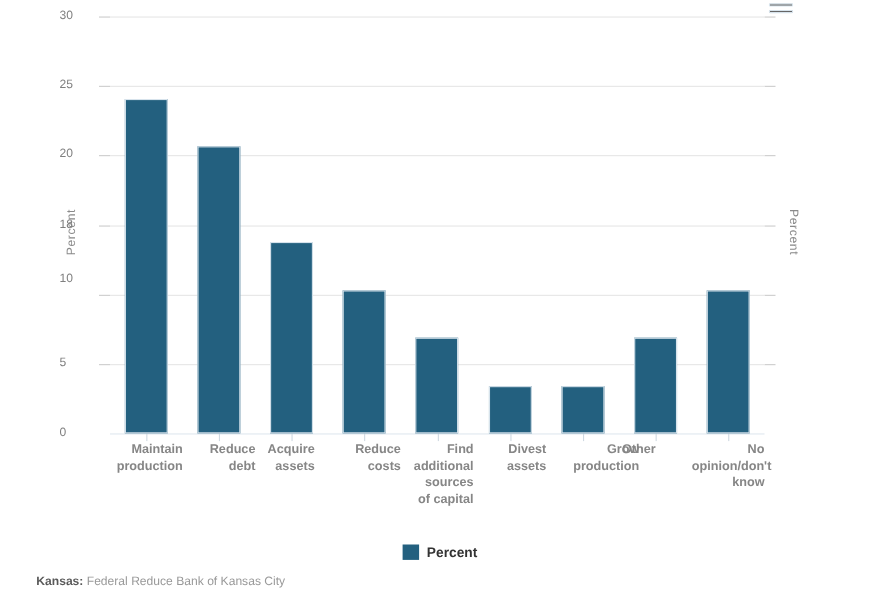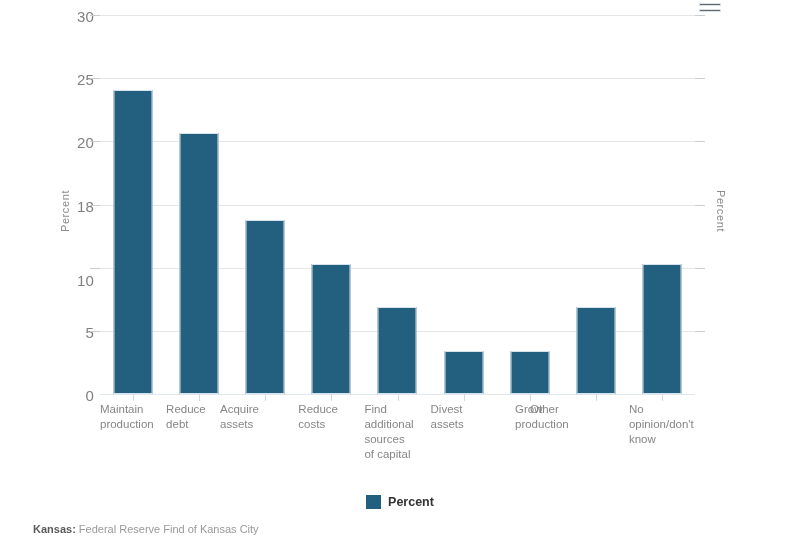--- a/index.html
+++ b/index.html
@@ -60,22 +60,21 @@
     background: #e6e6e6;
   }
   .gridline.baseline {
     background: #dfe8ef;
   }
 
   .ytick-label {
     position: absolute;
     right: 706px;
     width: 40px;
-    text-align: right;
-    font-size: 15px;
+    font-size: 11px;
     color: #7f7f7f;
     letter-spacing: .2px;
     white-space: nowrap;
   }
   .ytick-mark-left {
     position: absolute;
     left: 90px;
     width: 10px;
     height: 1px;
     background: #cccccc;
@@ -133,22 +132,23 @@
     height: 7px;
     background: #cfd9e2;
   }
 
   .xtick-label {
     position: absolute;
     top: 402px;
     font-size: 11.5px;
     line-height: 15px;
     color: #868686;
-    text-align: left;
+    text-align: right;
     white-space: pre-line;
+    font-weight: bold;
   }
 
   
   #legend {
     position: absolute;
     left: 0;
     top: 495px;
     width: 800px;
     display: flex;
     justify-content: center;
@@ -193,21 +193,21 @@
 <div id="chart-root">
 
   <div id="y-axis-title-left" class="axis-title">Percent</div>
   <div id="y-axis-title-right" class="axis-title">Percent</div>
 
   <div id="yticks">
       <div class="ytick-label" style="top: 387px;">0</div>
       <div class="ytick-label" style="top: 323.833px;">5</div>
       <div class="ytick-mark-left" style="top: 331px;"></div>
       <div class="ytick-mark-right" style="top: 331px;"></div>
-      <div class="ytick-label" style="top: 272px;">10</div>
+      <div class="ytick-label" style="top: 247px;">10</div>
       <div class="ytick-mark-left" style="top: 268px;"></div>
       <div class="ytick-mark-right" style="top: 268px;"></div>
       <div class="ytick-label" style="top: 197.5px;">18</div>
       <div class="ytick-mark-left" style="top: 205px;"></div>
       <div class="ytick-mark-right" style="top: 205px;"></div>
       <div class="ytick-label" style="top: 134.333px;">20</div>
       <div class="ytick-mark-left" style="top: 141px;"></div>
       <div class="ytick-mark-right" style="top: 141px;"></div>
       <div class="ytick-label" style="top: 71.1667px;">25</div>
       <div class="ytick-mark-left" style="top: 78px;"></div>
@@ -291,14 +291,14 @@
       </div>
   </div>
 </div>
 
 <div id="legend">
   <span id="legend-swatch" style="background: rgb(35, 96, 127);"></span>
   <span id="legend-label">Percent</span>
 </div>
 
 <div id="source-line">
-  <span class="source-label">Kansas:</span><span> Federal Reserve Find of Kansas City</span>
+  <span class="source-label">Kansas:</span><span> Federal Reduce Bank of Kansas City</span>
 </div>
 
 </body></html>

